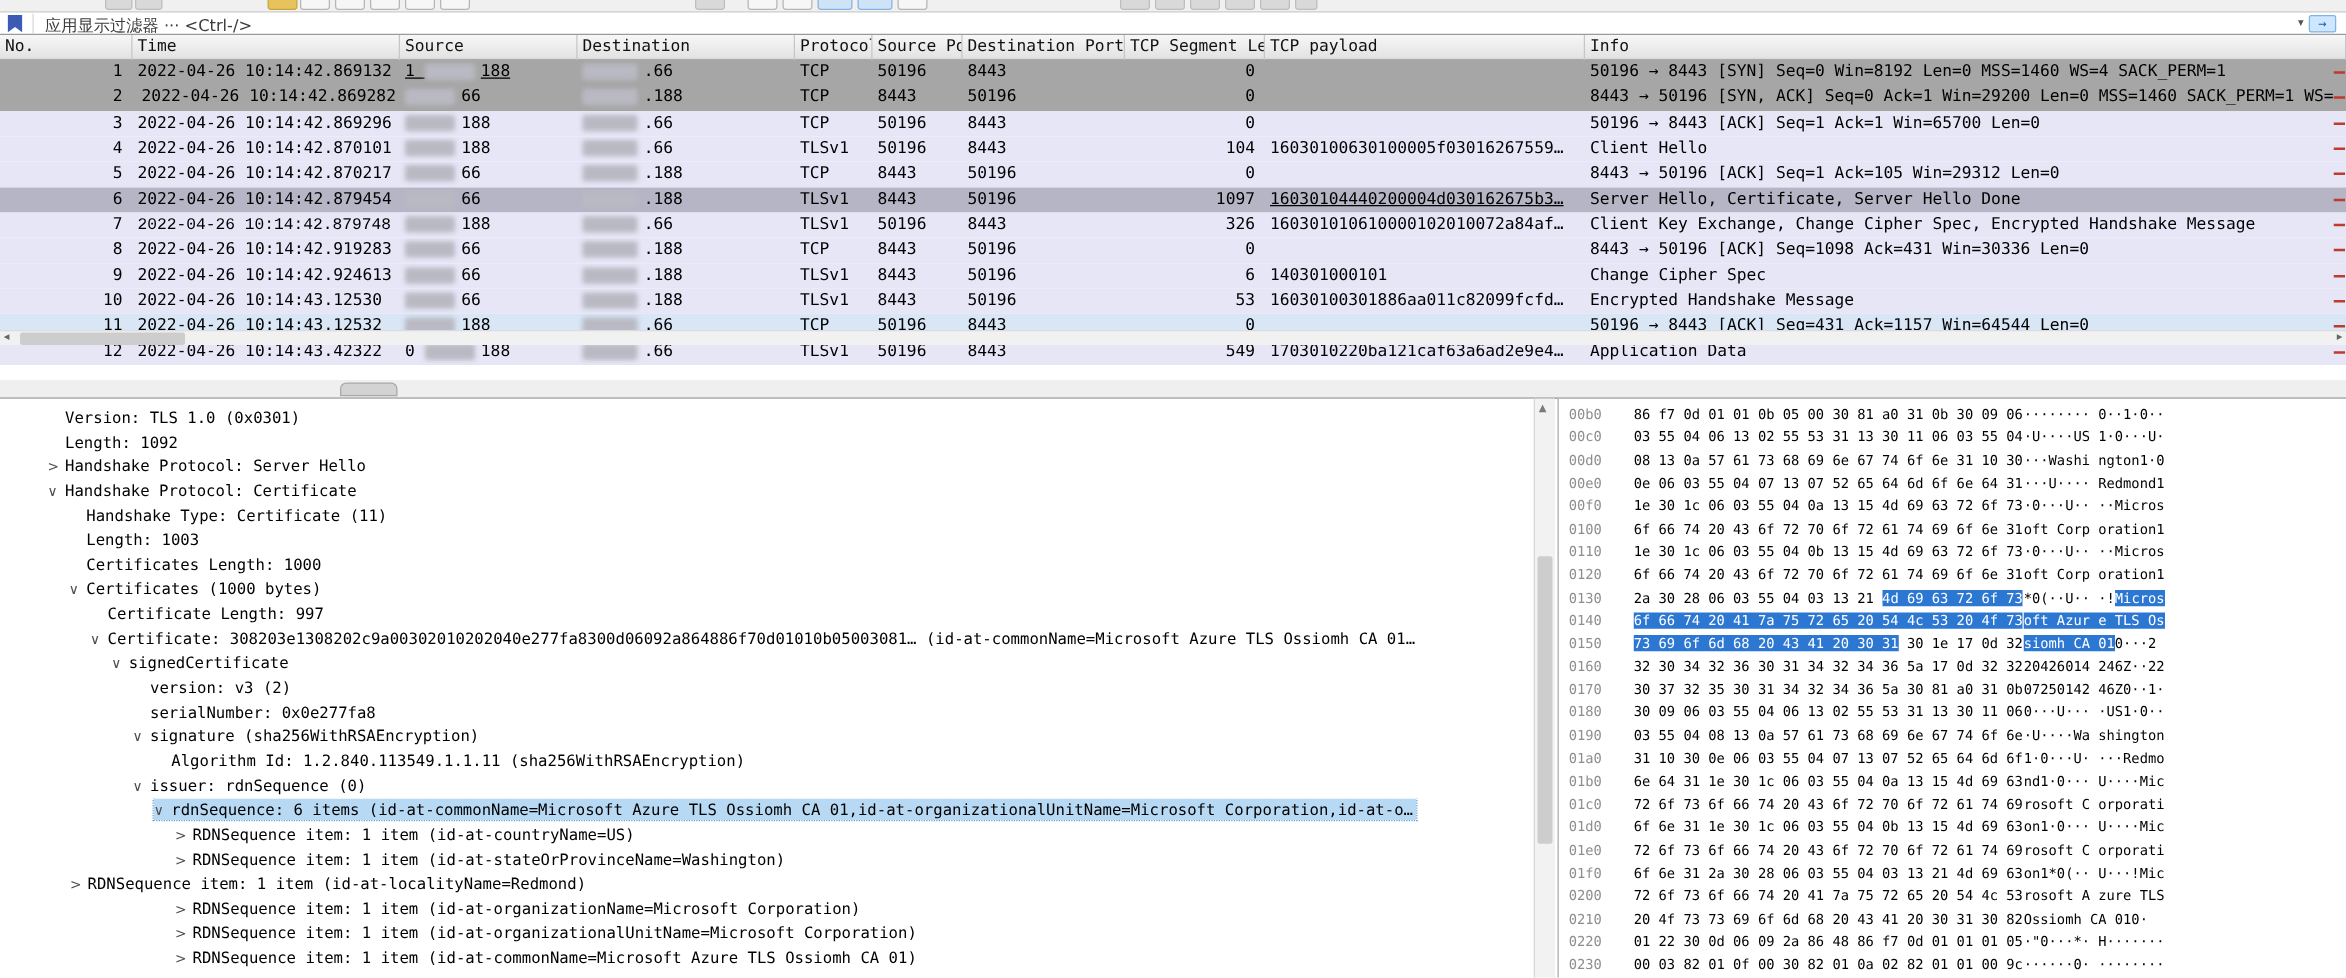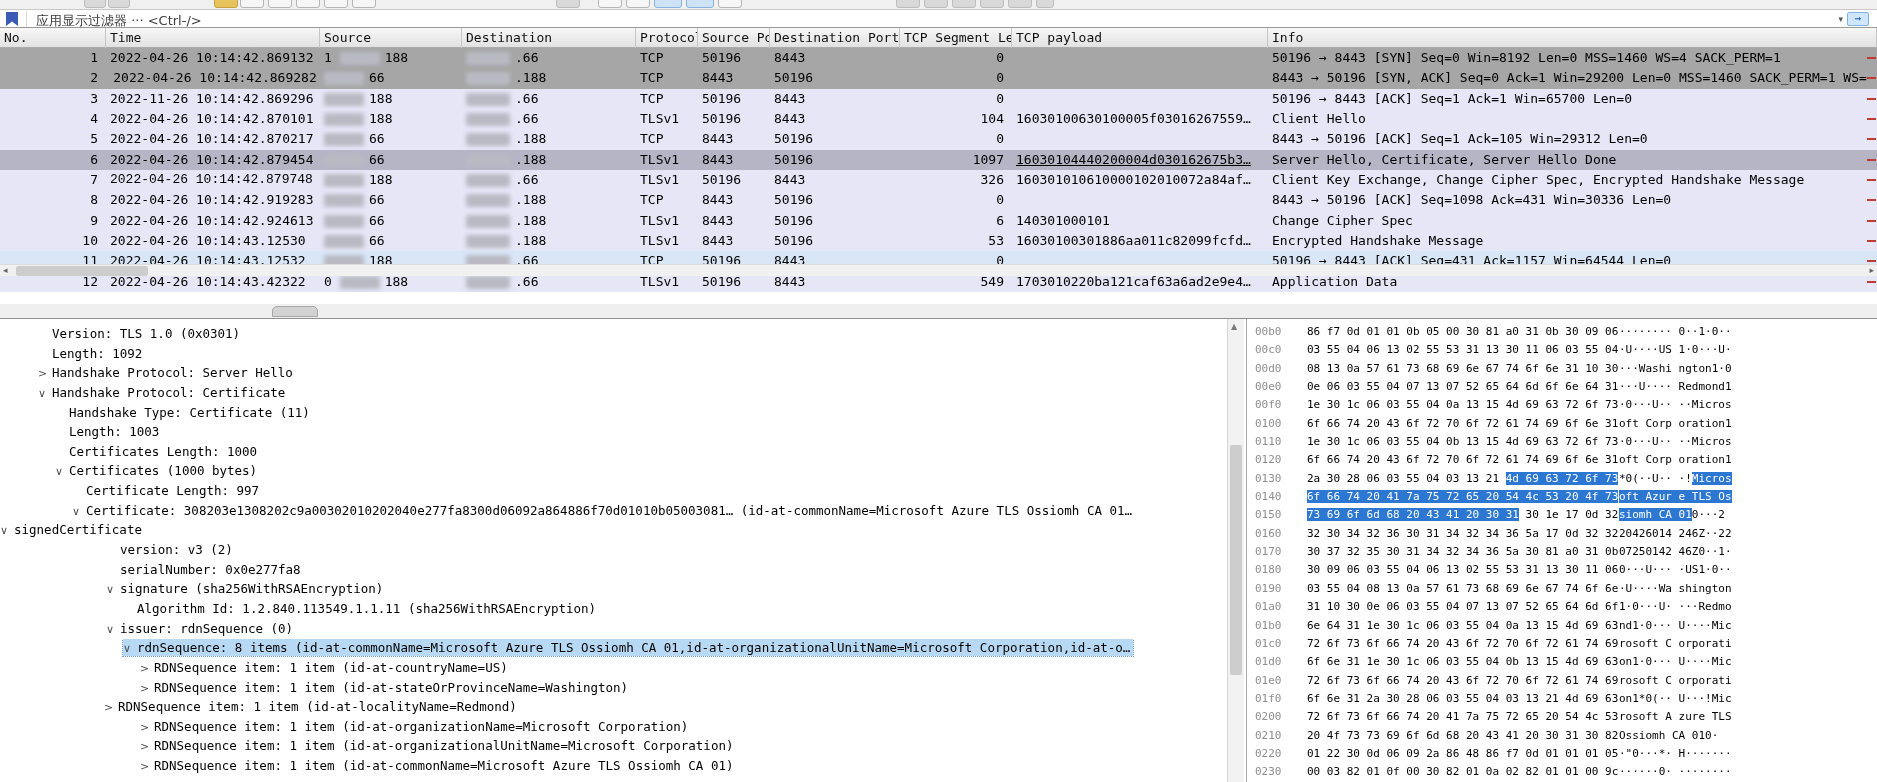--- a/index.html
+++ b/index.html
@@ -120,21 +120,21 @@
         <div class="pcol" style="width: 62px;">Protocol</div>
         <div class="pcol" style="width: 72px;">Source Port</div>
         <div class="pcol" style="width: 130px;">Destination Port</div>
         <div class="pcol" style="width: 112px;">TCP Segment Len</div>
         <div class="pcol" style="width: 256px;">TCP payload</div>
         <div class="pcol" style="width: 609px;">Info</div>
       </div>
   <div class="prow row-gray" style="top: 20px;">
         <div class="pcell num" style="width: 106px;">1</div>
         <div class="pcell" style="width: 214px;">2022-04-26 10:14:42.869132</div>
-        <div class="pcell" style="width: 142px;"><span>1 </span><span class="blur"></span><span>188</span></div>
+        <div class="pcell" style="width: 142px; text-decoration: underline;"><span>1 </span><span class="blur"></span><span>188</span></div>
         <div class="pcell" style="width: 174px;"><span class="blur d"></span><span>.66</span></div>
         <div class="pcell" style="width: 62px;">TCP</div>
         <div class="pcell" style="width: 72px;">50196</div>
         <div class="pcell" style="width: 130px;">8443</div>
         <div class="pcell num" style="width: 112px;">0</div>
         <div class="pcell" style="width: 256px;"></div>
         <div class="pcell" style="width: 609px;">50196 → 8443 [SYN] Seq=0 Win=8192 Len=0 MSS=1460 WS=4 SACK_PERM=1</div>
       </div>
       <span class="redmark" style="top: 29px;"></span>
       <div class="prow row-gray" style="top: 40.33px;">
@@ -145,21 +145,21 @@
         <div class="pcell" style="width: 62px;">TCP</div>
         <div class="pcell" style="width: 72px;">8443</div>
         <div class="pcell" style="width: 130px;">50196</div>
         <div class="pcell num" style="width: 112px;">0</div>
         <div class="pcell" style="width: 256px;"></div>
         <div class="pcell" style="width: 609px;">8443 → 50196 [SYN, ACK] Seq=0 Ack=1 Win=29200 Len=0 MSS=1460 SACK_PERM=1 WS=</div>
       </div>
       <span class="redmark" style="top: 49.33px;"></span>
       <div class="prow row-lavender" style="top: 60.66px;">
         <div class="pcell num" style="width: 106px;">3</div>
-        <div class="pcell" style="width: 214px;">2022-11-26 10:14:42.869296</div>
+        <div class="pcell" style="width: 214px;">2022-04-26 10:14:42.869296</div>
         <div class="pcell" style="width: 142px;"><span class="blur"></span><span>188</span></div>
         <div class="pcell" style="width: 174px;"><span class="blur d"></span><span>.66</span></div>
         <div class="pcell" style="width: 62px;">TCP</div>
         <div class="pcell" style="width: 72px;">50196</div>
         <div class="pcell" style="width: 130px;">8443</div>
         <div class="pcell num" style="width: 112px;">0</div>
         <div class="pcell" style="width: 256px;"></div>
         <div class="pcell" style="width: 609px;">50196 → 8443 [ACK] Seq=1 Ack=1 Win=65700 Len=0</div>
       </div>
       <span class="redmark" style="top: 69.66px;"></span>
@@ -296,30 +296,30 @@
       <div class="trow"><span class="inner" style="margin-left: 38px;"><span class="arrow">&nbsp;</span><span>Version: TLS 1.0 (0x0301)</span></span></div>
       <div class="trow"><span class="inner" style="margin-left: 38px;"><span class="arrow">&nbsp;</span><span>Length: 1092</span></span></div>
       <div class="trow"><span class="inner" style="margin-left: 38px;"><span class="arrow">&gt;</span><span>Handshake Protocol: Server Hello</span></span></div>
       <div class="trow"><span class="inner" style="margin-left: 38px;"><span class="arrow">∨</span><span>Handshake Protocol: Certificate</span></span></div>
       <div class="trow"><span class="inner" style="margin-left: 55px;"><span class="arrow">&nbsp;</span><span>Handshake Type: Certificate (11)</span></span></div>
       <div class="trow"><span class="inner" style="margin-left: 55px;"><span class="arrow">&nbsp;</span><span>Length: 1003</span></span></div>
       <div class="trow"><span class="inner" style="margin-left: 55px;"><span class="arrow">&nbsp;</span><span>Certificates Length: 1000</span></span></div>
       <div class="trow"><span class="inner" style="margin-left: 55px;"><span class="arrow">∨</span><span>Certificates (1000 bytes)</span></span></div>
       <div class="trow"><span class="inner" style="margin-left: 72px;"><span class="arrow">&nbsp;</span><span>Certificate Length: 997</span></span></div>
       <div class="trow"><span class="inner" style="margin-left: 72px;"><span class="arrow">∨</span><span>Certificate: 308203e1308202c9a00302010202040e277fa8300d06092a864886f70d01010b05003081… (id-at-commonName=Microsoft Azure TLS Ossiomh CA 01…</span></span></div>
-      <div class="trow"><span class="inner" style=""><span class="arrow">∨</span><span>signedCertificate</span></span></div>
+      <div class="trow"><span class="inner" style="margin-left: 89px;"><span class="arrow">∨</span><span>signedCertificate</span></span></div>
       <div class="trow"><span class="inner" style="margin-left: 106px;"><span class="arrow">&nbsp;</span><span>version: v3 (2)</span></span></div>
       <div class="trow"><span class="inner" style="margin-left: 106px;"><span class="arrow">&nbsp;</span><span>serialNumber: 0x0e277fa8</span></span></div>
       <div class="trow"><span class="inner" style="margin-left: 106px;"><span class="arrow">∨</span><span>signature (sha256WithRSAEncryption)</span></span></div>
       <div class="trow"><span class="inner" style="margin-left: 123px;"><span class="arrow">&nbsp;</span><span>Algorithm Id: 1.2.840.113549.1.1.11 (sha256WithRSAEncryption)</span></span></div>
       <div class="trow"><span class="inner" style="margin-left: 106px;"><span class="arrow">∨</span><span>issuer: rdnSequence (0)</span></span></div>
-      <div class="trow sel"><span class="inner" style="margin-left: 123px;"><span class="arrow">∨</span><span>rdnSequence: 8 items (id-at-commonName=Microsoft Azure TLS Ossiomh CA 01,id-at-organizationalUnitName=Microsoft Corporation,id-at-o…</span></span></div>
+      <div class="trow sel"><span class="inner" style="margin-left: 123px;"><span class="arrow">∨</span><span>rdnSequence: 6 items (id-at-commonName=Microsoft Azure TLS Ossiomh CA 01,id-at-organizationalUnitName=Microsoft Corporation,id-at-o…</span></span></div>
       <div class="trow"><span class="inner" style="margin-left: 140px;"><span class="arrow">&gt;</span><span>RDNSequence item: 1 item (id-at-countryName=US)</span></span></div>
       <div class="trow"><span class="inner" style="margin-left: 140px;"><span class="arrow">&gt;</span><span>RDNSequence item: 1 item (id-at-stateOrProvinceName=Washington)</span></span></div>
-      <div class="trow"><span class="inner" style="margin-left: 104px;"><span class="arrow">&gt;</span><span>RDNSequence item: 1 item (id-at-localityName=Redmond)</span></span></div>
+      <div class="trow"><span class="inner" style="margin-left: 56px;"><span class="arrow">&gt;</span><span>RDNSequence item: 1 item (id-at-localityName=Redmond)</span></span></div>
       <div class="trow"><span class="inner" style="margin-left: 140px;"><span class="arrow">&gt;</span><span>RDNSequence item: 1 item (id-at-organizationName=Microsoft Corporation)</span></span></div>
       <div class="trow"><span class="inner" style="margin-left: 140px;"><span class="arrow">&gt;</span><span>RDNSequence item: 1 item (id-at-organizationalUnitName=Microsoft Corporation)</span></span></div>
       <div class="trow"><span class="inner" style="margin-left: 140px;"><span class="arrow">&gt;</span><span>RDNSequence item: 1 item (id-at-commonName=Microsoft Azure TLS Ossiomh CA 01)</span></span></div>
     </div>
 
   <div class="tscroll">
     <span class="up">▲</span>
     <div class="tthumb"></div>
   </div>
 

